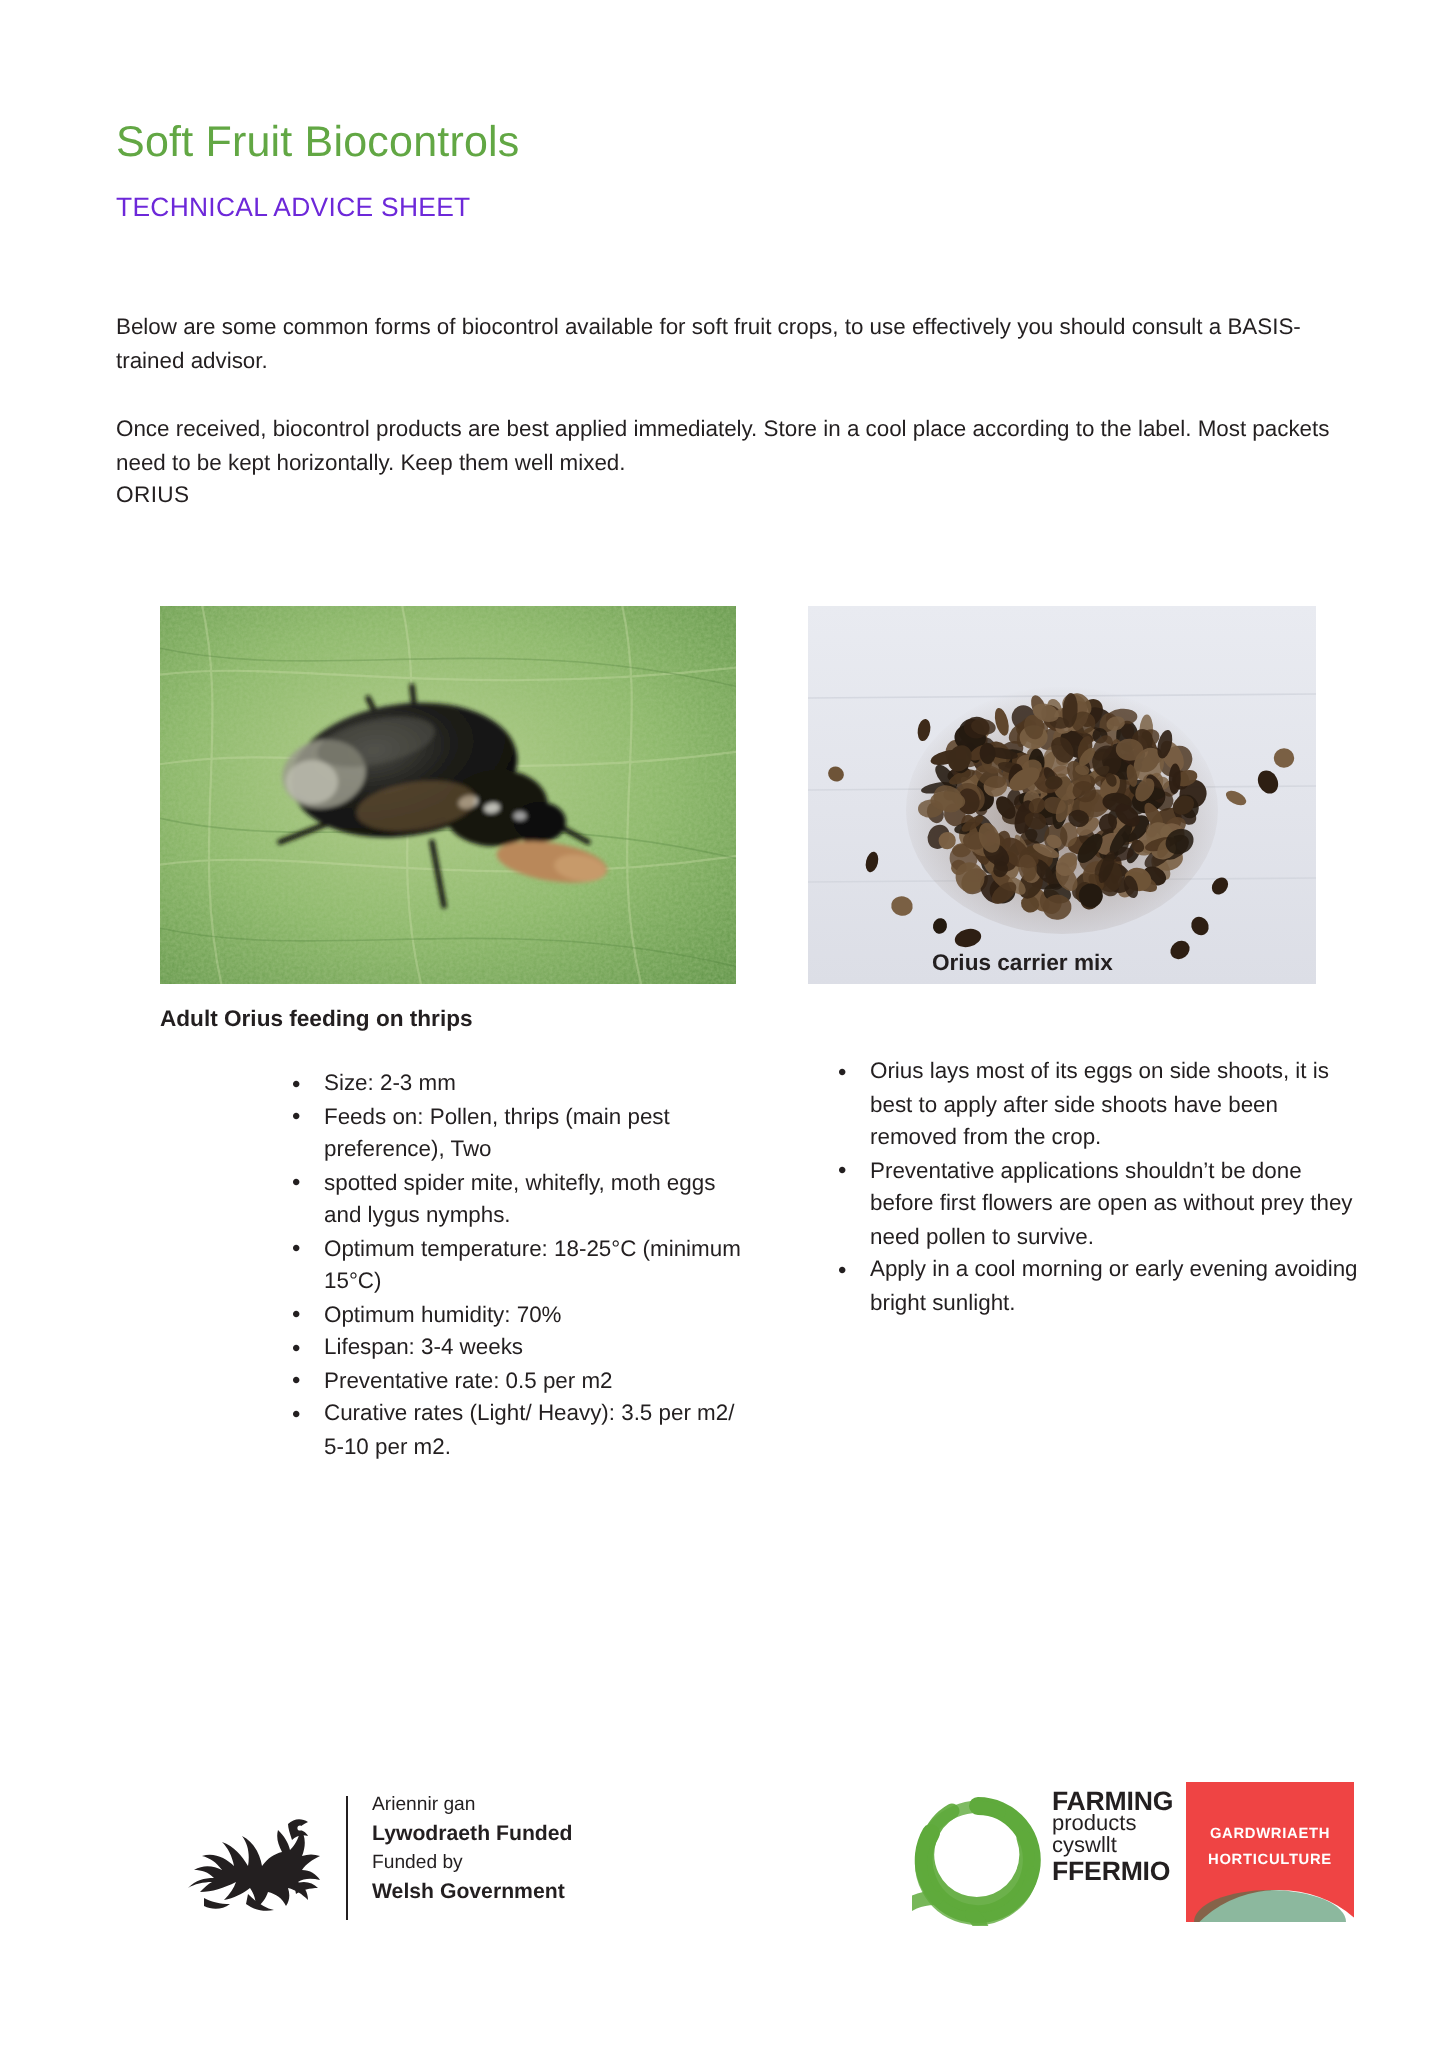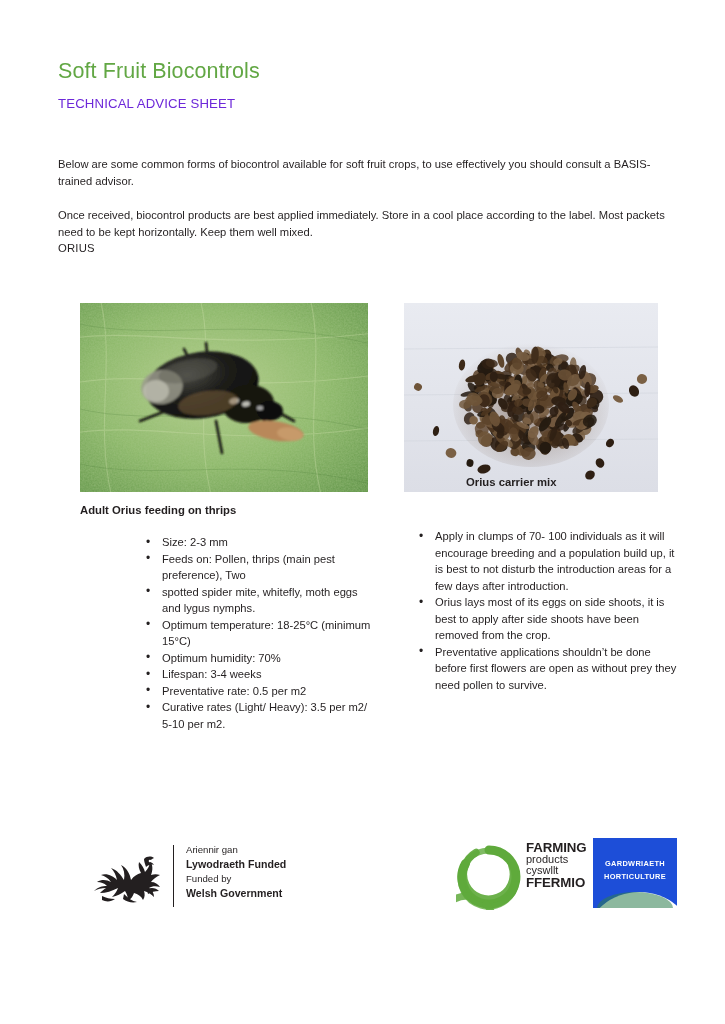--- a/index.html
+++ b/index.html
@@ -131,21 +131,21 @@
   #bullets-right {
     left: 419px;
     top: 528px;
     width: 262px;
   }
 
   
   .footer {
     position: absolute;
     left: 0;
-    top: 832px;
+    top: 885px;
     width: 725px;
     height: 100px;
   }
 
   
   #logo-welsh-government {
     position: absolute;
     left: 84px;
     top: 9px;
     width: 212px;
@@ -220,21 +220,21 @@
     width: 84px;
     height: 78px;
     overflow: hidden;
   }
   #logo-horticulture .hort-box {
     position: absolute;
     left: 0;
     top: 0;
     width: 84px;
     height: 70px;
-    background: #1d4ed8;
+    background: #ef4444;
     overflow: hidden;
   }
   #logo-horticulture .hort-text {
     position: absolute;
     left: 0;
     top: 19px;
     width: 84px;
     text-align: center;
     color: #ffffff;
     font-size: 7.4px;
@@ -717,23 +717,23 @@
       <li>Size: 2-3 mm</li>
       <li>Feeds on: Pollen, thrips (main pest preference), Two</li>
       <li>spotted spider mite, whitefly, moth eggs and lygus nymphs.</li>
       <li>Optimum temperature: 18-25°C (minimum 15°C)</li>
       <li>Optimum humidity: 70%</li>
       <li>Lifespan: 3-4 weeks</li>
       <li>Preventative rate: 0.5 per m2</li>
       <li>Curative rates (Light/ Heavy): 3.5 per m2/ 5-10 per m2.</li>
     </ul>
   <ul class="bullets" id="bullets-right">
-      <li>Apply in clumps of 70- 100 individuals as it will encourage breeding and a population build up, it is best to not disturb the introduction areas for a few days after introduction.</li>
       <li>Orius lays most of its eggs on side shoots, it is best to apply after side shoots have been removed from the crop.</li>
       <li>Preventative applications shouldn’t be done before first flowers are open as without prey they need pollen to survive.</li>
+      <li>Apply in a cool morning or early evening avoiding bright sunlight.</li>
     </ul>
 
   <div class="footer">
 
     <div id="logo-welsh-government">
       <svg class="dragon" viewBox="0 0 80 62">
         <g fill="#231f20">
           <path d="M10 46 C14 42 18 41 23 41 C20 38 17 37 13 37 C18 34 23 35 27 37 C24 33 21 31 17 30 C23 28 29 31 33 35 C32 30 30 26 27 23 C33 25 37 30 40 35 C41 29 40 24 37 20 C43 23 46 29 47 35 C50 31 53 29 57 28 C55 24 54 21 55 17 C58 20 60 23 61 27 C64 24 66 20 66 16 C69 20 69 25 67 30 C70 29 73 29 76 30 C72 32 69 34 67 37 C71 37 74 39 76 42 C72 41 68 41 65 43 C68 45 70 48 70 52 C67 49 64 47 60 46 C61 49 61 52 59 55 C57 51 54 49 50 48 C49 51 47 54 44 56 C44 52 43 49 41 46 C37 49 33 51 28 52 C31 49 33 46 34 43 C28 46 22 48 16 48 C18 46 20 44 22 43 C18 43 13 44 10 46 Z"></path>
           <path d="M60 14 C63 11 67 11 70 13 C68 14 66 15 65 17 C67 17 69 18 70 20 C67 19 64 20 62 22 C61 19 60 16 60 14 Z"></path>
           <circle cx="66" cy="16" r="1.3" fill="#fff"></circle>

